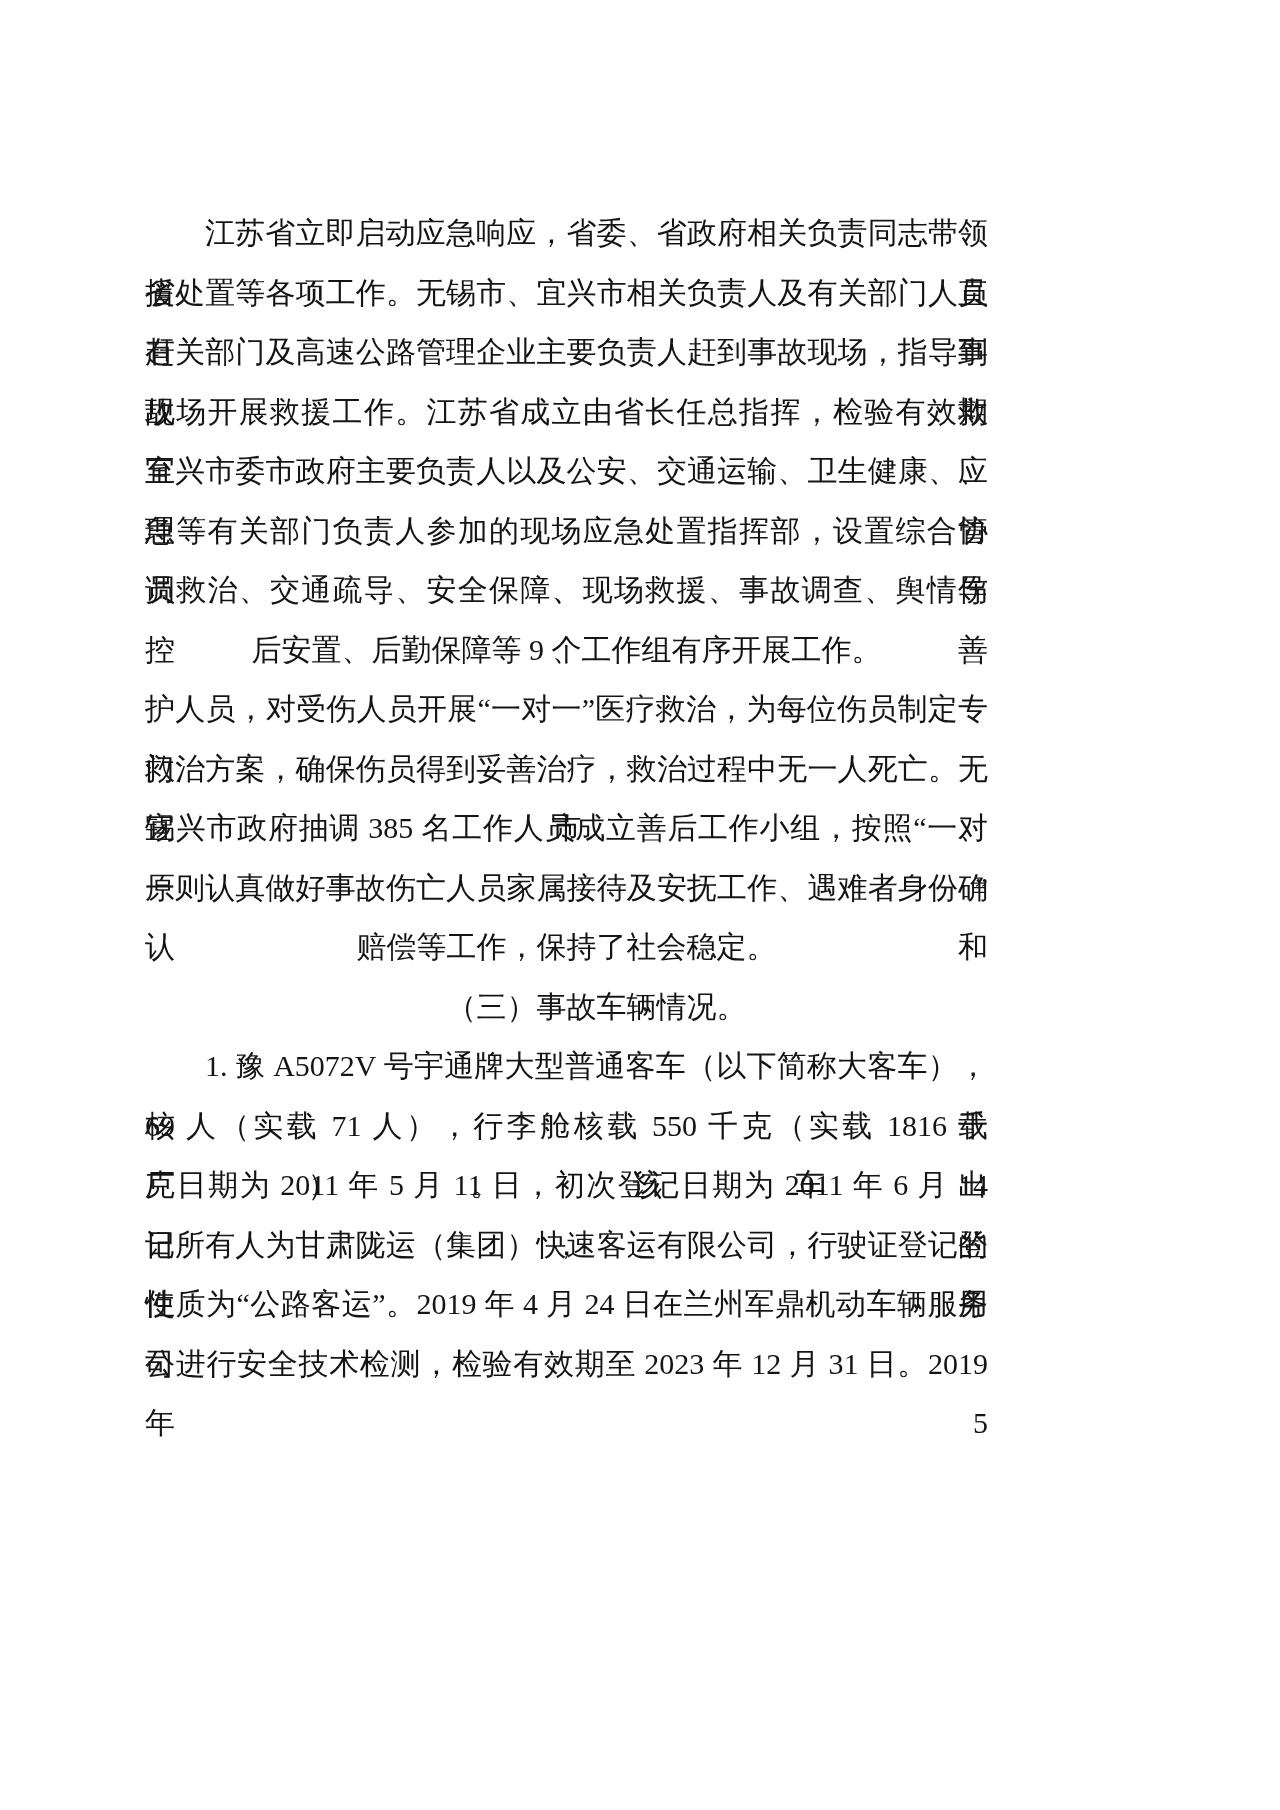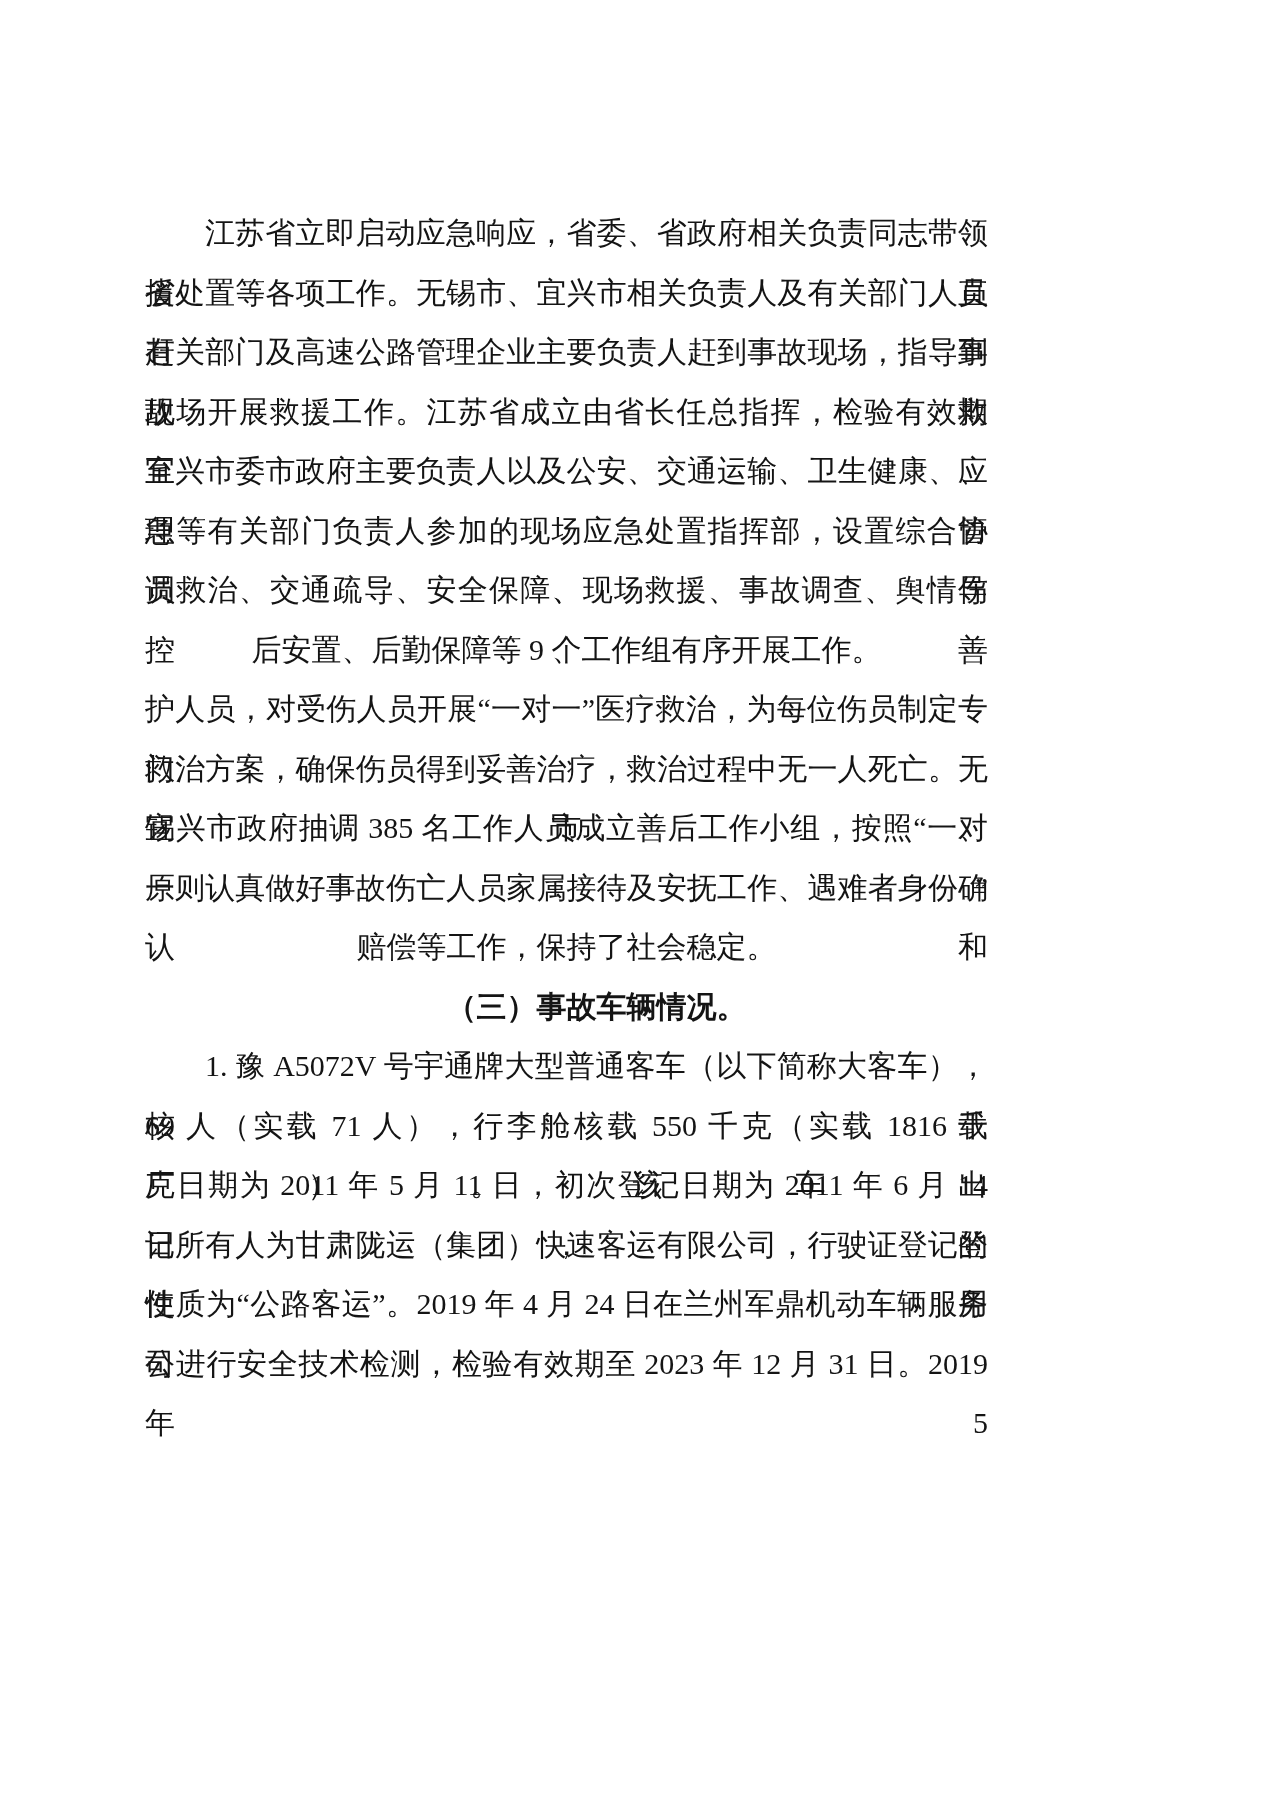--- a/index.html
+++ b/index.html
@@ -32,21 +32,21 @@
   }
   .line.fill {
     text-align: justify;
     text-align-last: justify;
     text-justify: inter-ideograph;
   }
   .line.indent {
     text-indent: 2em;
   }
   .line.heading {
-    font-weight: bold;
+    font-weight: normal;
   }
   .page-footer {
     position: absolute;
     left: 0;
     top: 1562px;
     width: 1280px;
     text-align: center;
   }
   .page-number {
     font-size: 27px;

